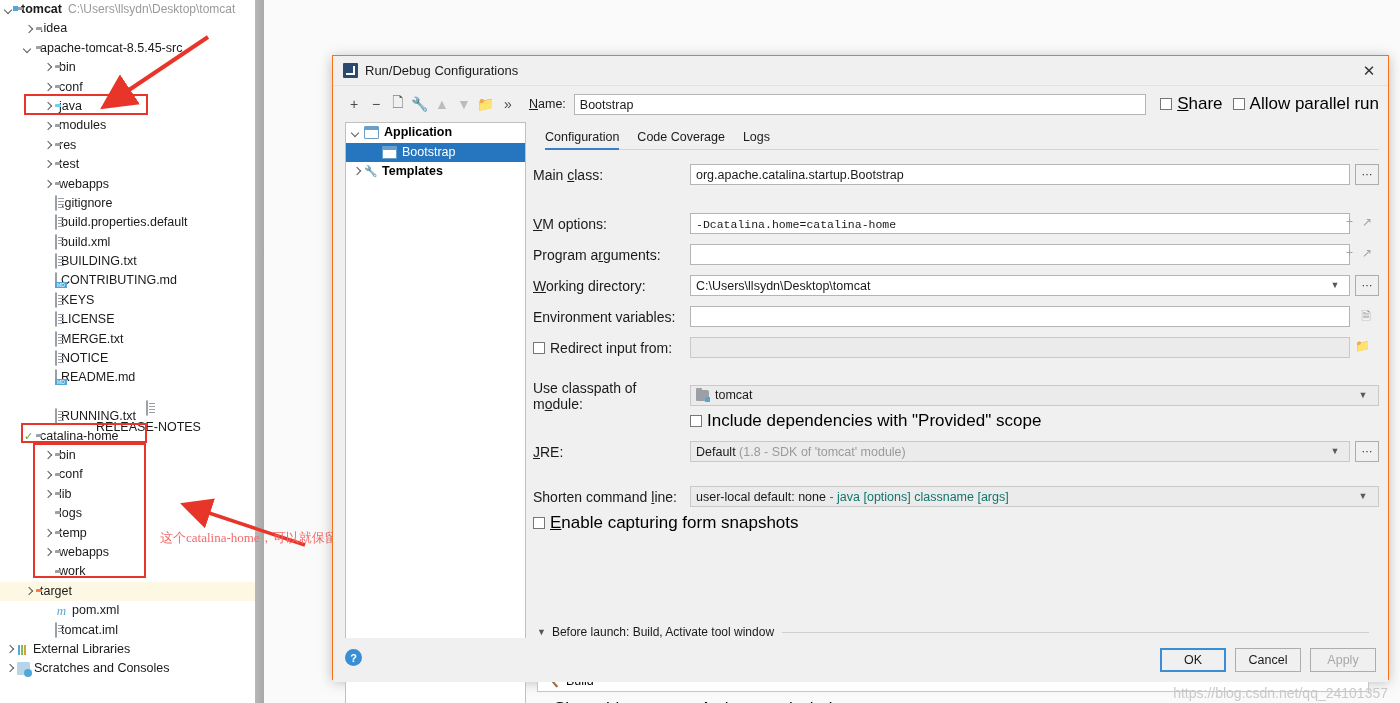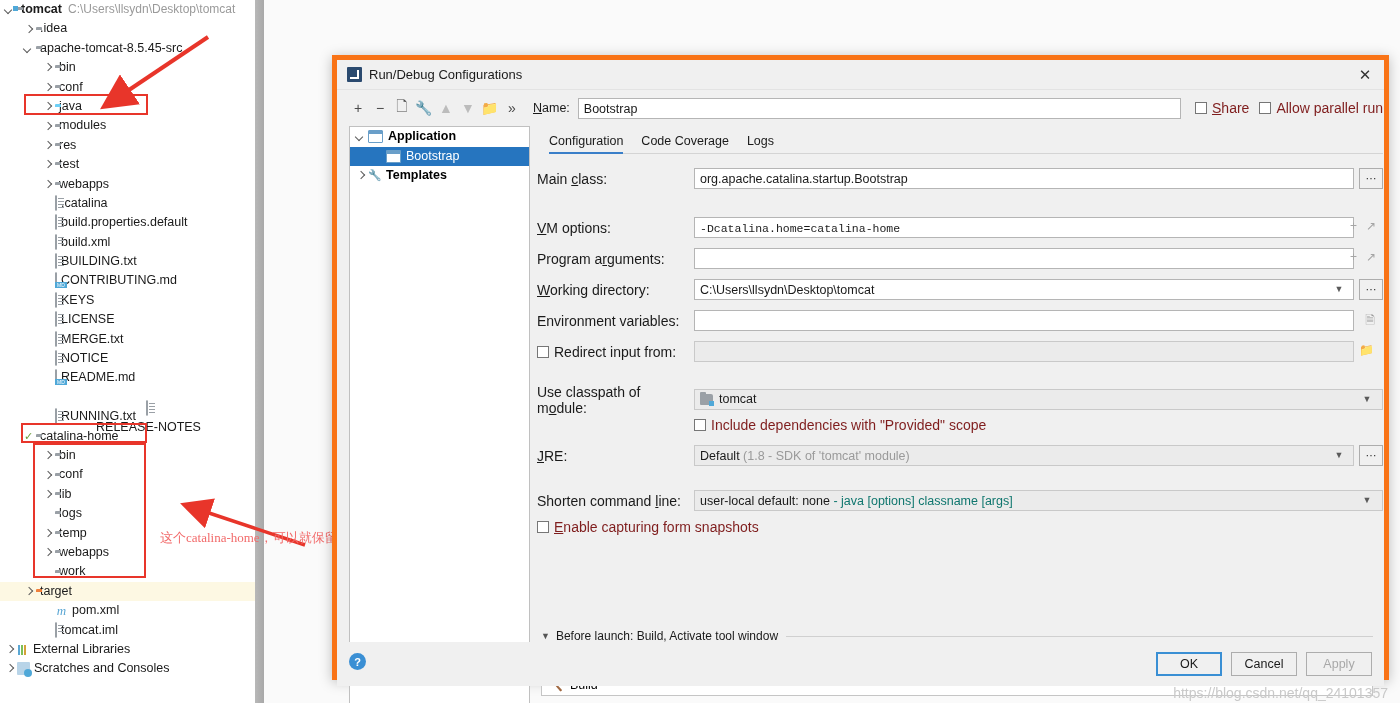--- a/index.html
+++ b/index.html
@@ -183,21 +183,21 @@
     width: 1400px; height: 703px;
     pointer-events: none;
   }
 
   
   .dialog {
     position: absolute;
     left: 332px; top: 55px;
     width: 1057px; height: 625px;
     background: #f0f0f0;
-    border: 5px solid #f97316;
+    border: 1px solid #f97316;
     box-shadow: 0 2px 12px rgba(0,0,0,0.25);
     box-sizing: border-box;
   }
   .dlg-titlebar {
     height: 29px;
     background: #f0f0f0;
     display: flex; align-items: center;
     padding: 0 6px 0 10px;
     border-bottom: 1px solid #e3e3e3;
   }
@@ -255,21 +255,21 @@
     color: #1a1a1a;
     padding: 0 5px;
     line-height: 21px;
     box-sizing: border-box;
     margin-right: 14px;
     max-width: 626px;
   }
   .chk-group { display: flex; align-items: center; gap: 10px; }
   .chk {
     display: inline-flex; align-items: center;
-    font-size: 14px; color: #7f1d1d;
+    font-size: 17px; color: #000000;
     cursor: pointer;
   }
   .chk .box {
     width: 12px; height: 12px;
     border: 1px solid #767676;
     background: #fff;
     margin-right: 5px;
     flex: 0 0 12px;
     position: relative;
     box-sizing: border-box;
@@ -557,21 +557,21 @@
           <span class="tree-label">test</span>
         </div>
         <div class="tree-row" style="padding-left: 42px;">
           <span class="arrow right"></span>
           <span class="ficon"><span class="folder"></span></span>
           <span class="tree-label">webapps</span>
         </div>
         <div class="tree-row" style="padding-left: 42px;">
           <span class="arrow none"></span>
           <span class="ficon"><span class="fileicon"></span></span>
-          <span class="tree-label">.catalina</span>
+          <span class="tree-label">.gitignore</span>
         </div>
         <div class="tree-row" style="padding-left: 42px;">
           <span class="arrow none"></span>
           <span class="ficon"><span class="fileicon"></span></span>
           <span class="tree-label">build.properties.default</span>
         </div>
         <div class="tree-row" style="padding-left: 42px;">
           <span class="arrow none"></span>
           <span class="ficon"><span class="fileicon xml"></span></span>
           <span class="tree-label">build.xml</span>

